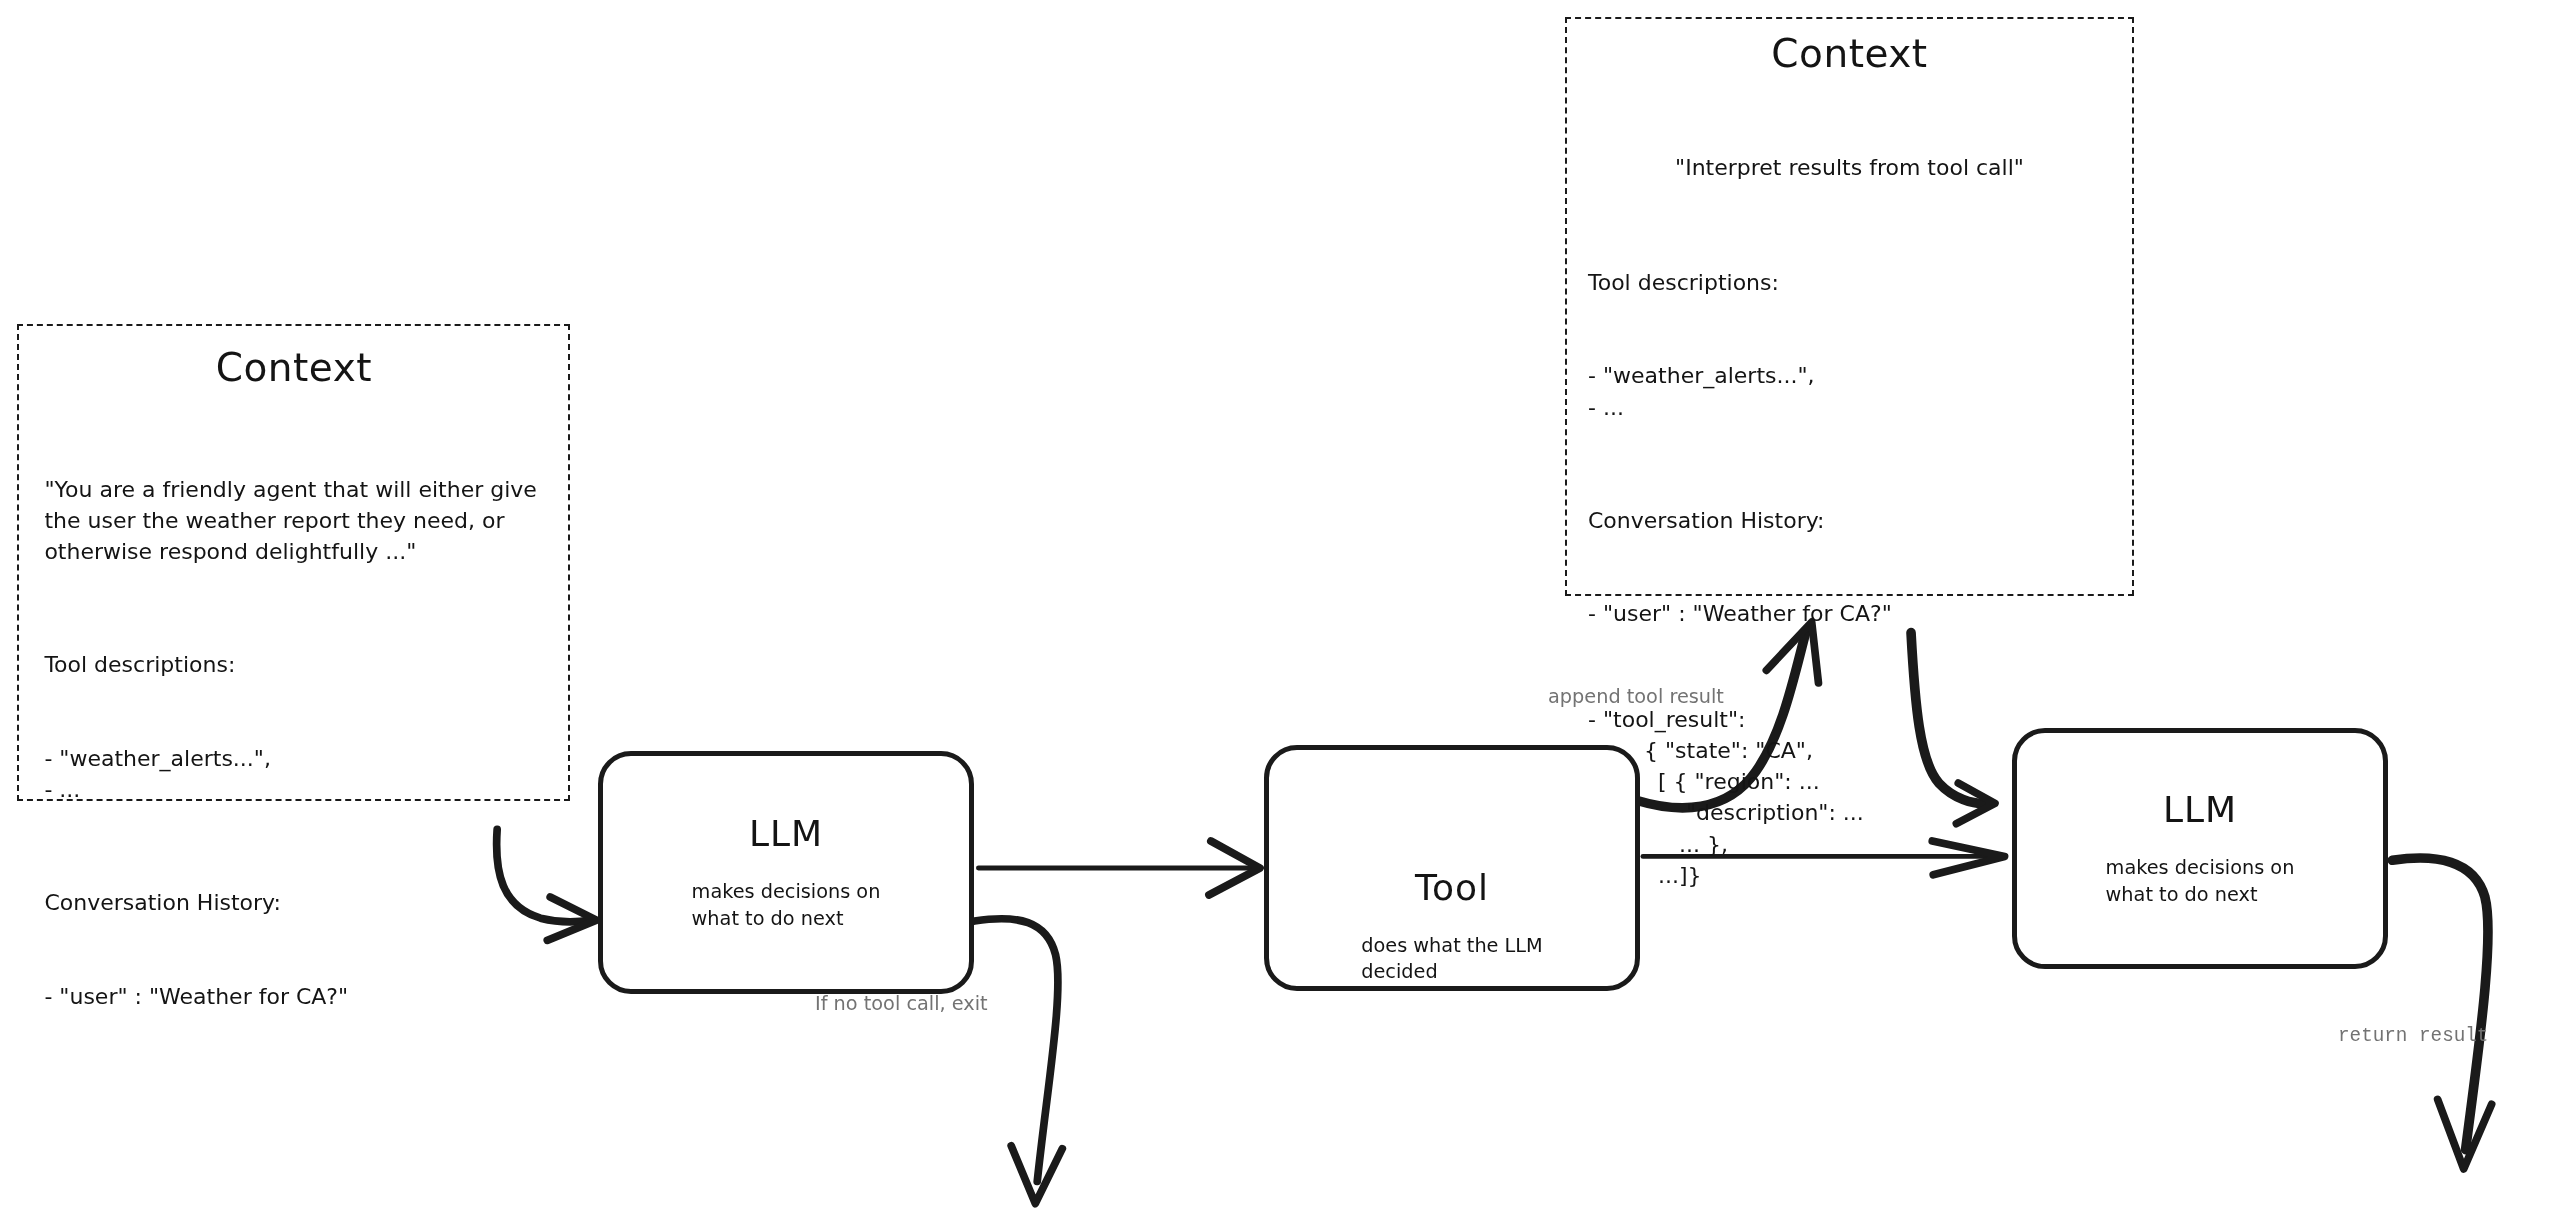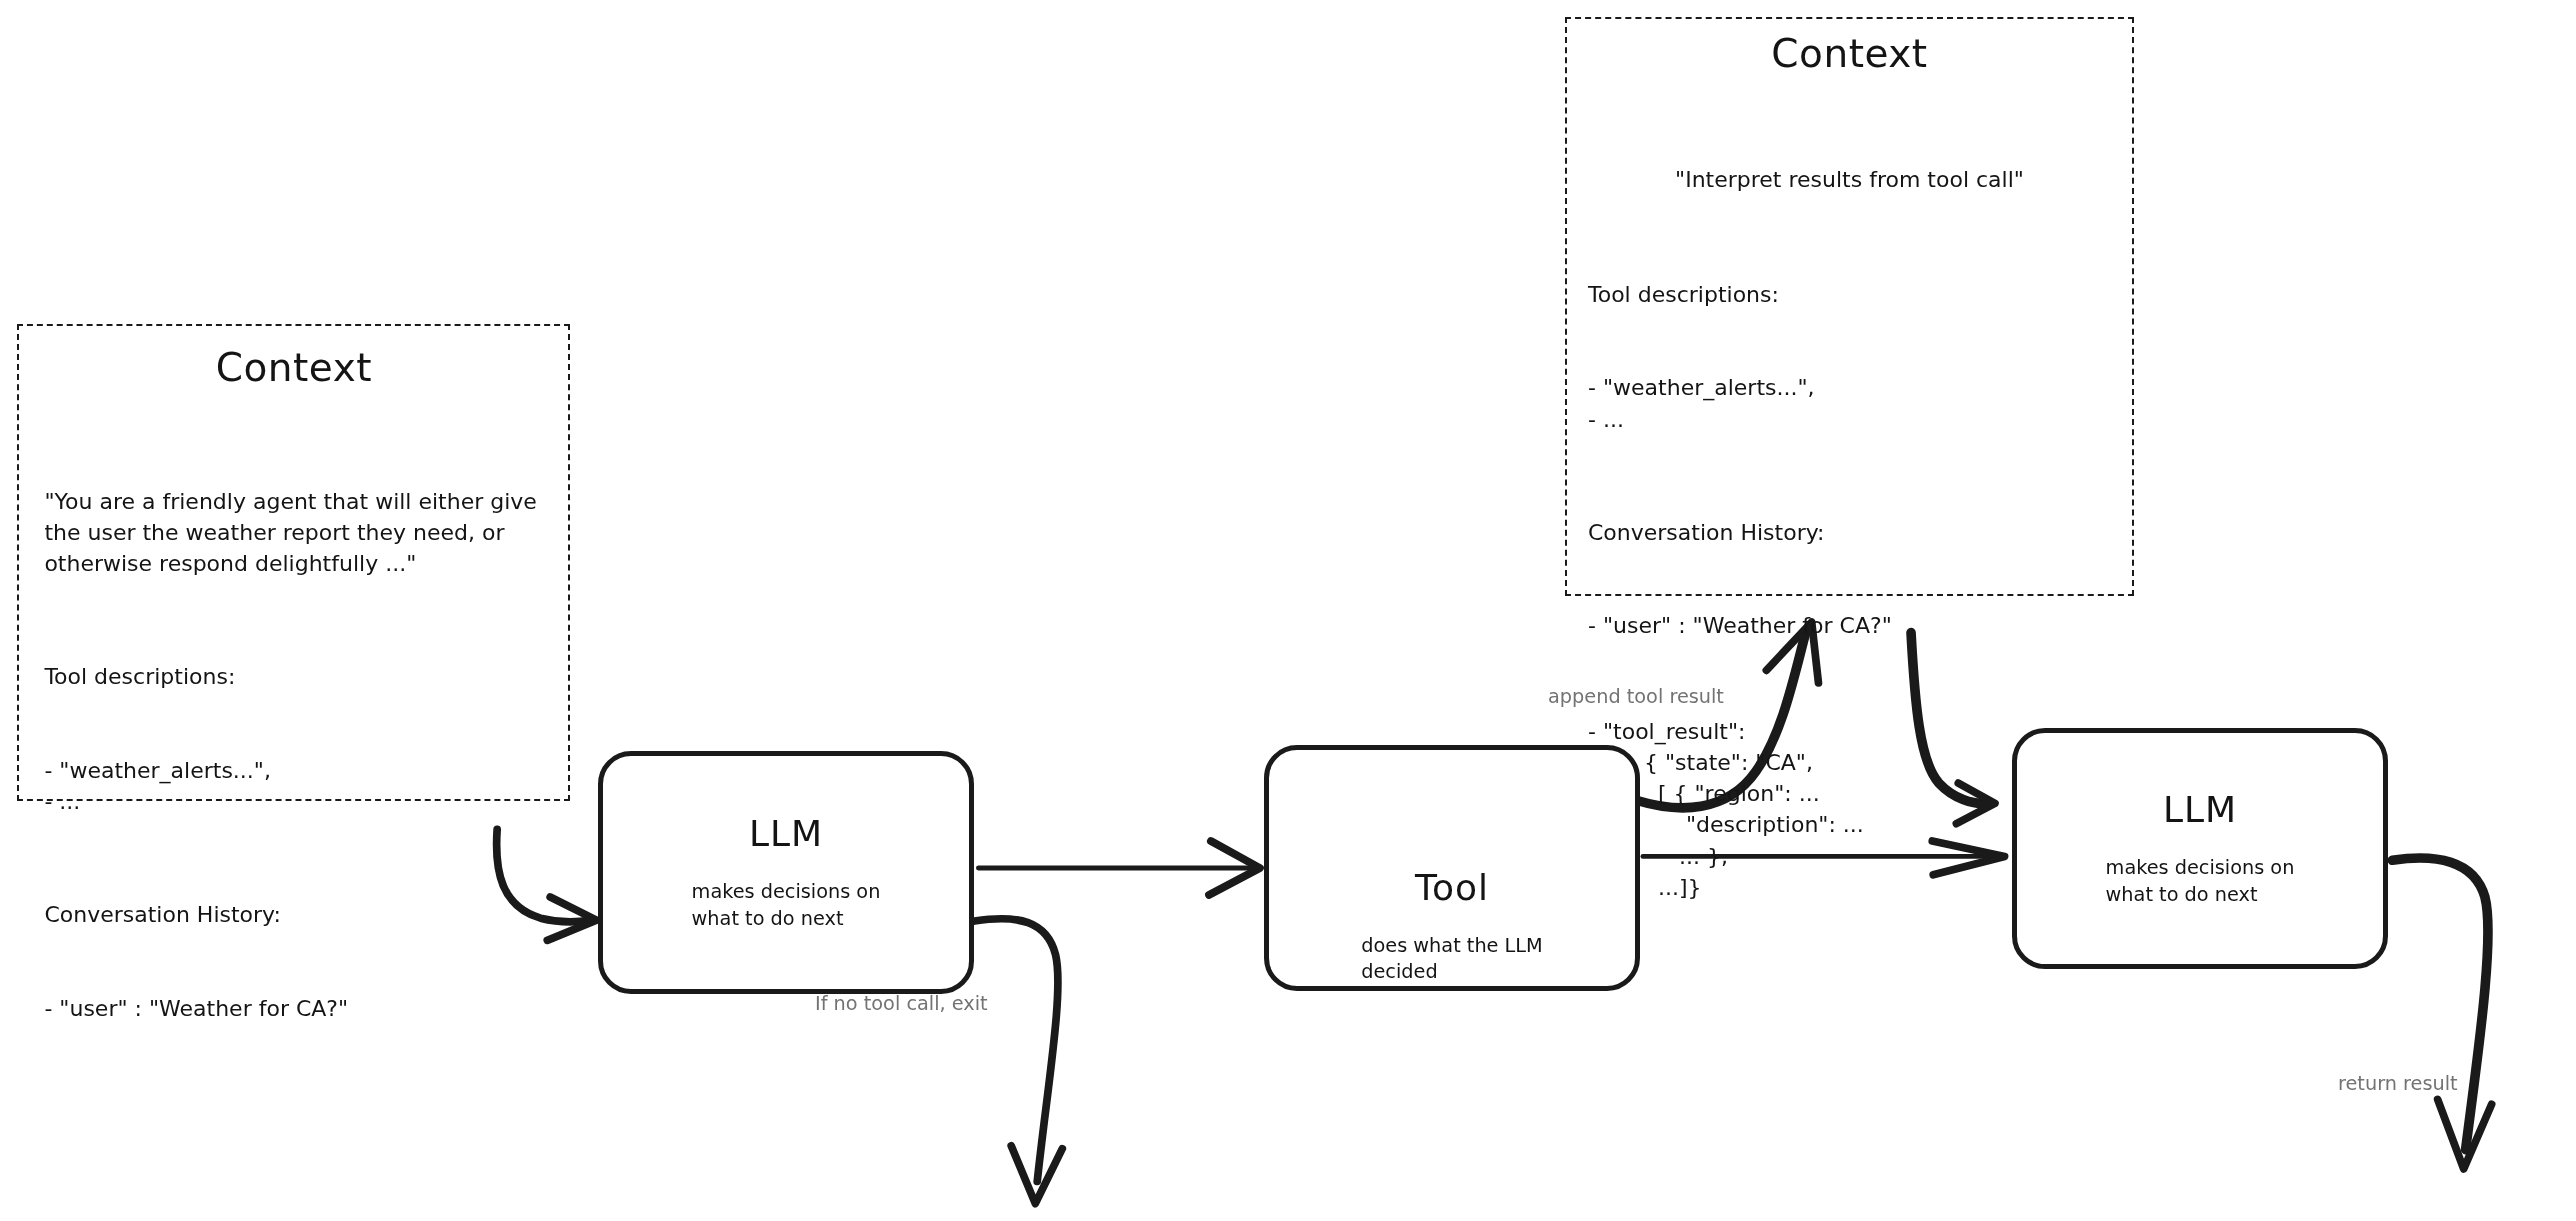--- a/index.html
+++ b/index.html
@@ -29,21 +29,21 @@
     position: absolute;
     box-sizing: border-box;
     border: 2.9px dashed #1a1a1a;
     background: transparent;
   }
   .context-title {
     text-align: center;
     font-size: 39px;
     color: #141414;
     letter-spacing: 0.5px;
-    margin: 12px;
+    margin: 0;
     font-weight: 400;
   }
   .context-body {
     font-size: 22px;
     line-height: 1.42;
     color: #141414;
     white-space: pre-wrap;
   }
   .context-para { margin: 0 0 19.3px 0; white-space: pre-wrap; }
   .context-para:last-child { margin-bottom: 0; }
@@ -97,21 +97,21 @@
 
   
   .edge-label {
     position: absolute;
     font-size: 19.3px;
     color: #737373;
     white-space: nowrap;
   }
   #label-append { left: 1548px; top: 685px; }
   #label-exit   { left: 815px;  top: 992px; }
-  #label-return { left: 2338px; top: 1072px; }
+  #label-return { left: 2338px; top: 1025px; font-family: Liberation Mono, monospace; }
 </style>
 </head>
 <body>
 
 <div id="canvas">
 
   <svg id="sketch-layer" viewBox="0 0 2670 1266" xmlns="http://www.w3.org/2000/svg">
     <defs>
       <style>
         .stroke-thin { fill:none; stroke:#1a1a1a; stroke-width:5; stroke-linecap:round; stroke-linejoin:round; }

